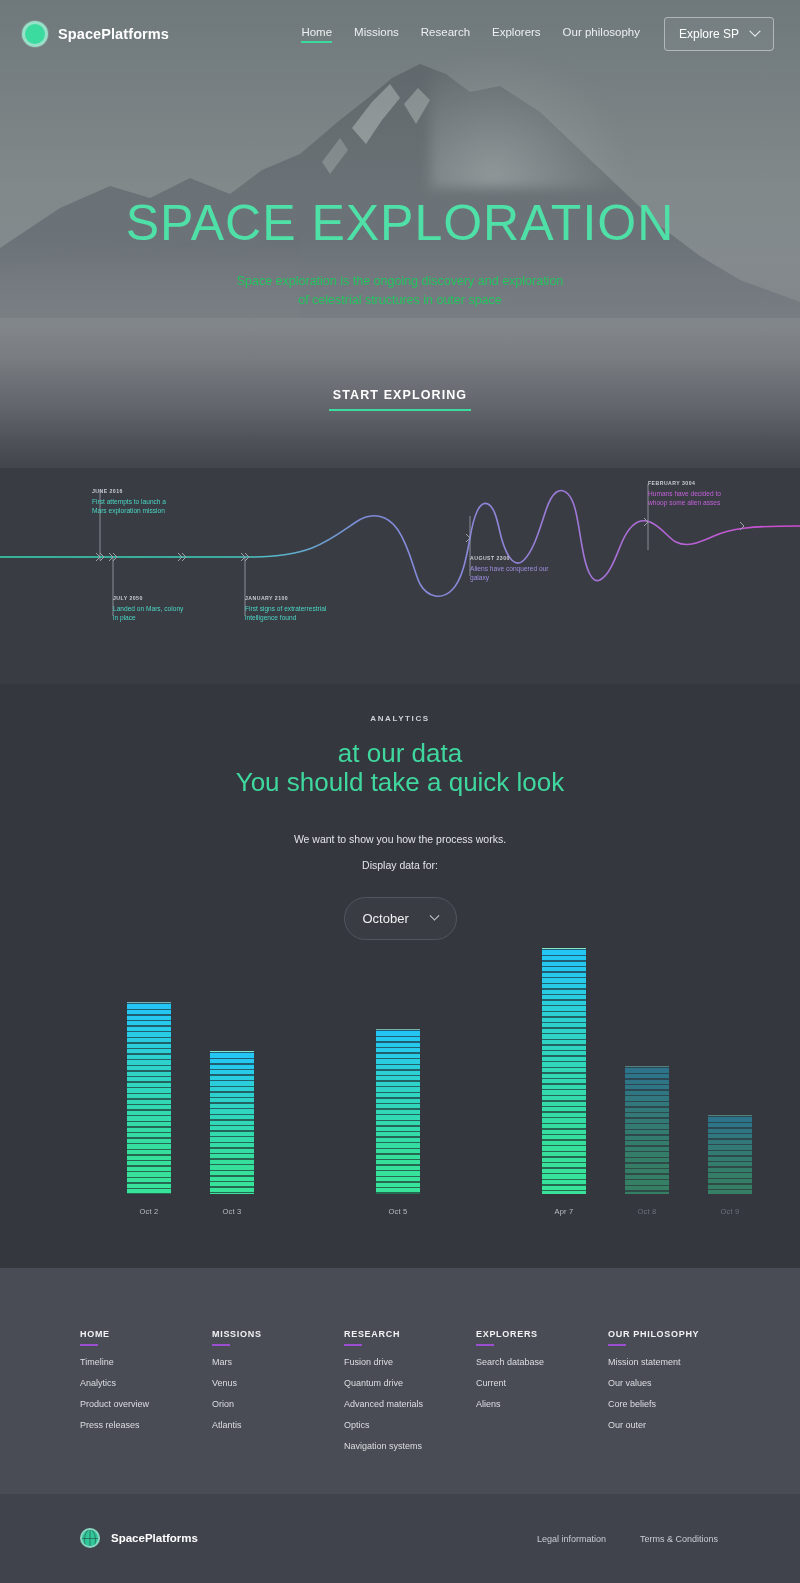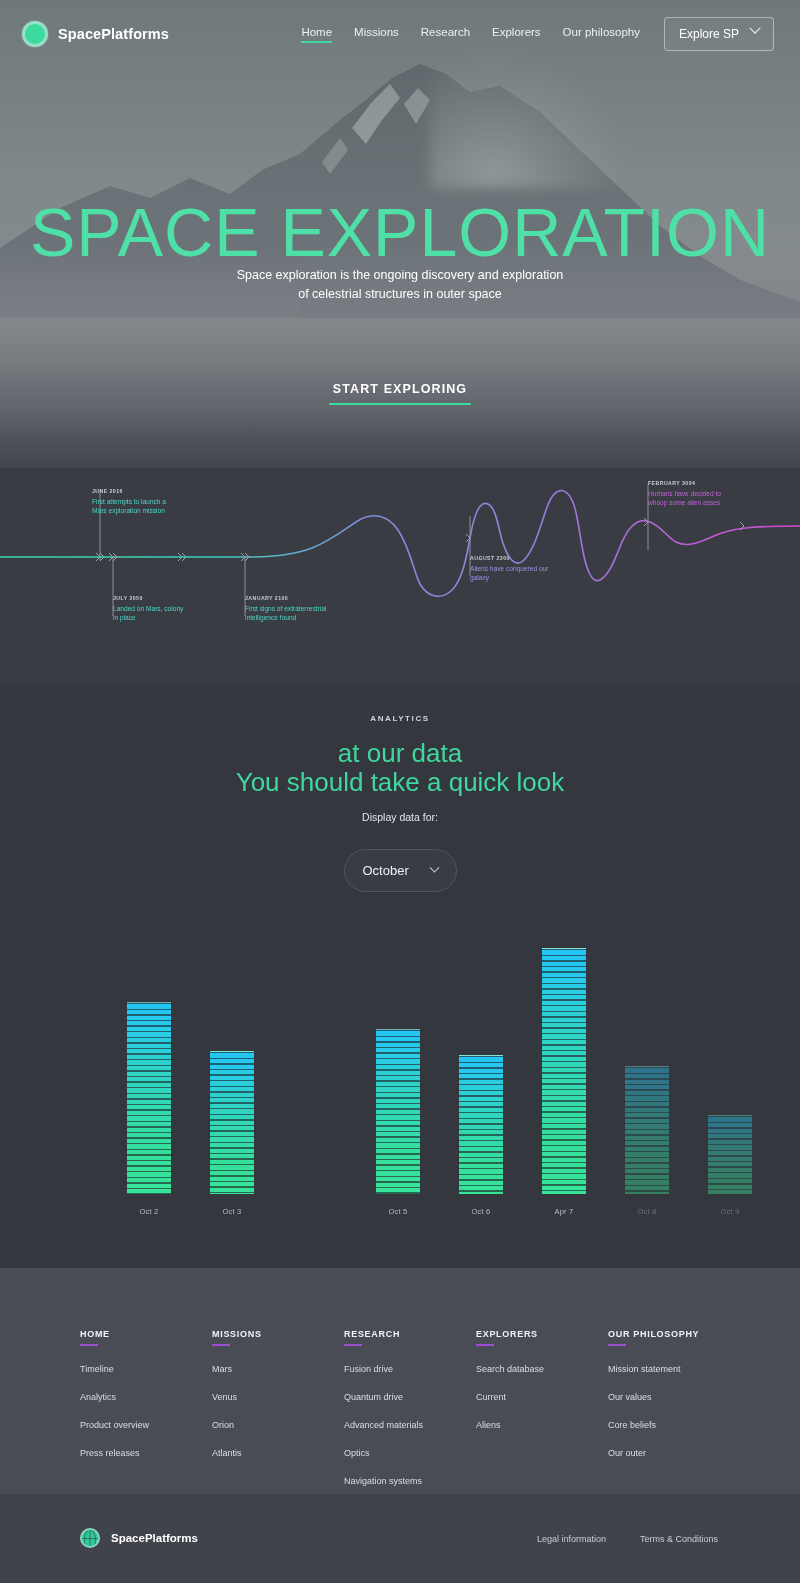--- a/index.html
+++ b/index.html
@@ -64,36 +64,36 @@
     margin-left:auto; display:flex; align-items:center; gap:22px;
     font-size:11.5px; color:#eef0f2;
   }
   .nav-link{ position:relative; padding-bottom:4px; cursor:pointer; white-space:nowrap; }
   .nav-link.active::after{
     content:""; position:absolute; left:0; right:0; bottom:-1px; height:2px;
     background:#3bdba0;
   }
   .explore-btn{
     margin-left:24px; margin-right:26px;
-    display:flex; gap:12px;
+    display:flex; align-items:center; gap:12px;
     border:1px solid rgba(235,238,240,.5);
     border-radius:4px; padding:9px 14px;
     font-size:12px; color:#fff; cursor:pointer;
     background:rgba(255,255,255,.04);
   }
   .chev{ display:inline-block; width:8px; height:8px; border-right:1.6px solid #eceff1; border-bottom:1.6px solid #eceff1; transform:rotate(45deg) translate(-2px,-2px); }
 
   
   .hero-copy{ position:absolute; left:0; top:0; width:800px; z-index:5; text-align:center; }
   .hero-title{
-    margin-top:198px; font-size:68px; letter-spacing:1px; font-weight:normal;
+    margin-top:198px; font-size:50px; letter-spacing:1px; font-weight:normal;
     color:#4fe0a8; line-height:1;
   }
   .hero-sub{
-    font-size:12.5px; line-height:1.5; color:#ffffff;
+    margin-top:24px; font-size:12.5px; line-height:1.5; color:#22c55e;
   }
   .cta{
     margin-top:78px; display:inline-block; position:relative;
     font-size:12.5px; font-weight:bold; letter-spacing:1.1px; color:#ffffff;
     padding-bottom:9px; cursor:pointer;
   }
   .cta::after{
     content:""; position:absolute; left:-4px; right:-4px; bottom:0; height:2px;
     background:#3bdba0;
   }
@@ -158,21 +158,21 @@
   }
   .fcols{ position:absolute; left:80px; top:55px; width:660px; display:flex; }
   .fcol{ width:132px; }
   .fhead{
     font-size:9px; font-weight:bold; letter-spacing:.7px; color:#f1f2f4;
     padding-bottom:7px; display:inline-block; position:relative;
   }
   .fhead::after{
     content:""; position:absolute; left:0; bottom:0; width:18px; height:2px; background:#9b4fd0;
   }
-  .flink{ margin-top:18px; font-size:9px; color:#dcdee2; cursor:pointer; }
+  .flink{ margin-top:11px; font-size:9px; color:#dcdee2; cursor:pointer; }
   .fcol .flink:first-of-type{ margin-top:16px; }
 
   .footbar{
     position:absolute; left:0; top:1494px; width:800px; height:89px;
     background:#41434c;
   }
   .fb-brand{ position:absolute; left:80px; top:34px; display:flex; align-items:center; }
   .globe{
     width:20px; height:20px; border-radius:50%;
     border:2px solid rgba(226,230,233,.5);
@@ -330,20 +330,21 @@
     </div>
   </div>
 </div>
 
 <div class="analytics">
   <div class="eyebrow">ANALYTICS</div>
   <h2 class="an-title">
     <div>at our data</div>
     <div>You should take a quick look</div>
   </h2>
+  <div class="an-desc">We want to show you how the process works.</div>
   <div class="an-desc2">Display data for:</div>
   <div class="select-wrap">
     <div class="select">
       <span>October</span>
       <span class="chev"></span>
     </div>
   </div>
 </div>
 
 <div class="bars" id="bars">
@@ -351,24 +352,20 @@
       <div class="bar" style="height: 192px;"></div>
       <div class="bar-label">Oct 2</div>
     </div>
     <div class="bar-col" style="left: 202px; height: 290px;">
       <div class="bar" style="height: 143px;"></div>
       <div class="bar-label">Oct 3</div>
     </div>
     <div class="bar-col" style="left: 368px; height: 290px;">
       <div class="bar" style="height: 165px;"></div>
       <div class="bar-label">Oct 5</div>
-    </div>
-    <div class="bar-col" style="left: 451px; height: 290px;">
-      <div class="bar" style="height: 139px;"></div>
-      <div class="bar-label">Oct 6</div>
     </div>
     <div class="bar-col" style="left: 534px; height: 290px;">
       <div class="bar" style="height: 246px;"></div>
       <div class="bar-label">Apr 7</div>
     </div>
     <div class="bar-col" style="left: 617px; height: 290px;">
       <div class="bar dim" style="height: 128px;"></div>
       <div class="bar-label dim">Oct 8</div>
     </div>
     <div class="bar-col" style="left: 700px; height: 290px;">

